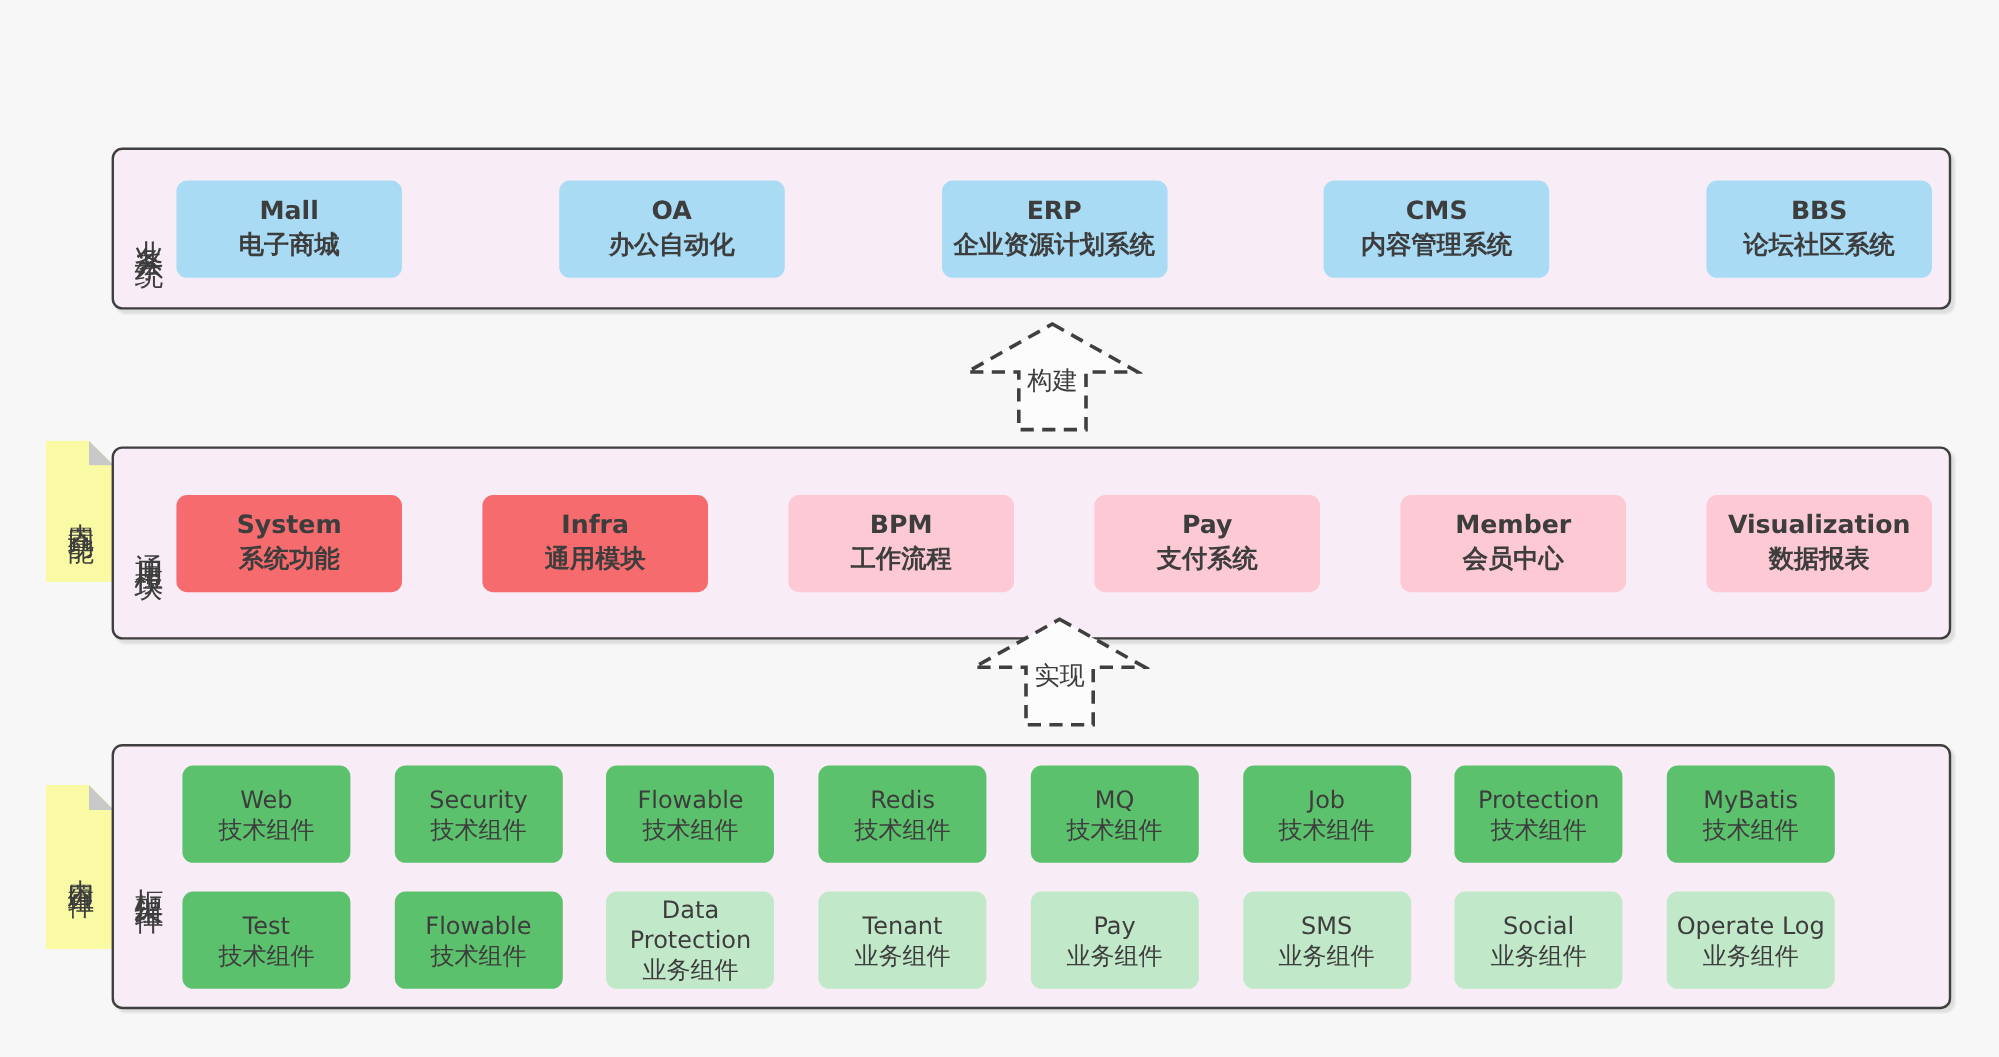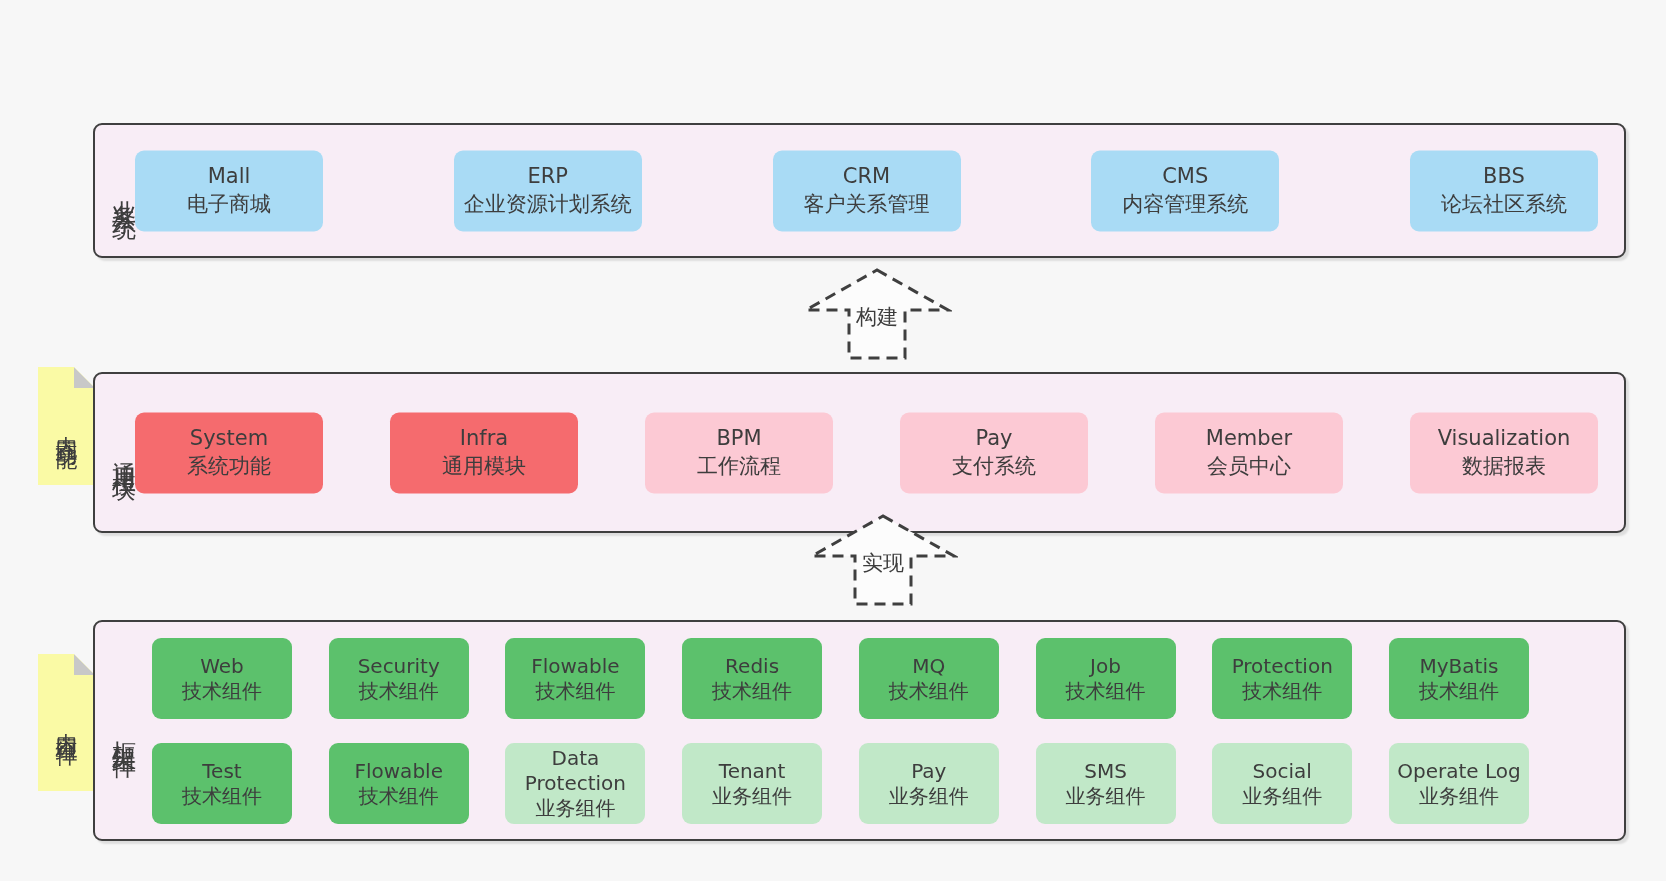--- a/index.html
+++ b/index.html
@@ -25,22 +25,22 @@
   }
   .layer-1{top:123px; height:135px;}
   .layer-2{top:372px; height:161px;}
   .layer-3{top:620px; height:221px;}
   .vtext{writing-mode:vertical-rl; text-orientation:upright;}
   .layer-label{
     position:absolute; left:13px; top:50%; transform:translateY(-50%);
     font-size:24px; letter-spacing:5px; color:var(--text); white-space:nowrap;
   }
   .row{
-    position:absolute; left:40px; width:1463px; top:50%; transform:translateY(-50%);
-    display:flex; justify-content:space-between; align-items:center;
+    position:absolute; left:52px; width:1463px; top:50%; transform:translateY(-50%);
+    display:flex; justify-content:space-between; align-items:center;font-weight:bold;
   }
   .grid{
     position:absolute; left:57px; width:1377px; top:16px;
     display:flex; flex-direction:column; gap:24px;
   }
   .grid .grow{display:flex; justify-content:space-between; align-items:center;}
   .box{
     width:188px; height:81px; border-radius:9px;
     display:flex; flex-direction:column; justify-content:center; align-items:center;
     text-align:center; font-size:21px; line-height:1.32; color:var(--text);
@@ -102,26 +102,26 @@
   </div>
 
   <div class="layer layer-1">
     <div class="layer-label vtext">业务系统</div>
     <div class="row">
       <div class="box blue">
         <div class="box-name">Mall</div>
         <div class="box-desc">电子商城</div>
       </div>
       <div class="box blue">
+        <div class="box-name">OA</div>
+        <div class="box-desc">办公自动化</div>
+      </div>
+      <div class="box blue">
         <div class="box-name">ERP</div>
         <div class="box-desc">企业资源计划系统</div>
-      </div>
-      <div class="box blue">
-        <div class="box-name">CRM</div>
-        <div class="box-desc">客户关系管理</div>
       </div>
       <div class="box blue">
         <div class="box-name">CMS</div>
         <div class="box-desc">内容管理系统</div>
       </div>
       <div class="box blue">
         <div class="box-name">BBS</div>
         <div class="box-desc">论坛社区系统</div>
       </div>
     </div>

